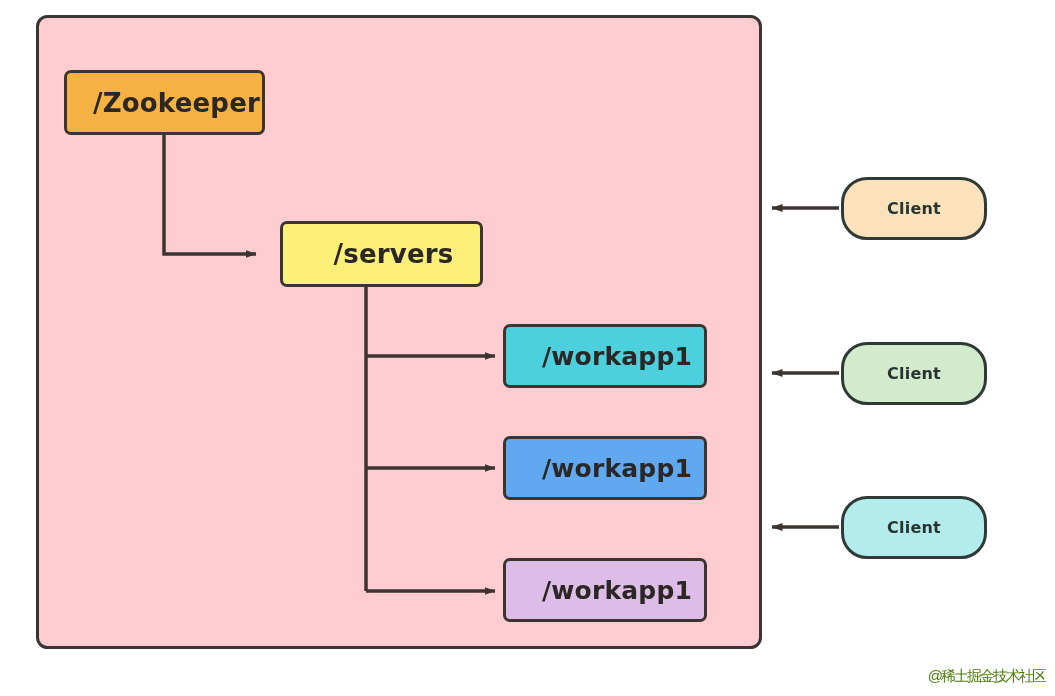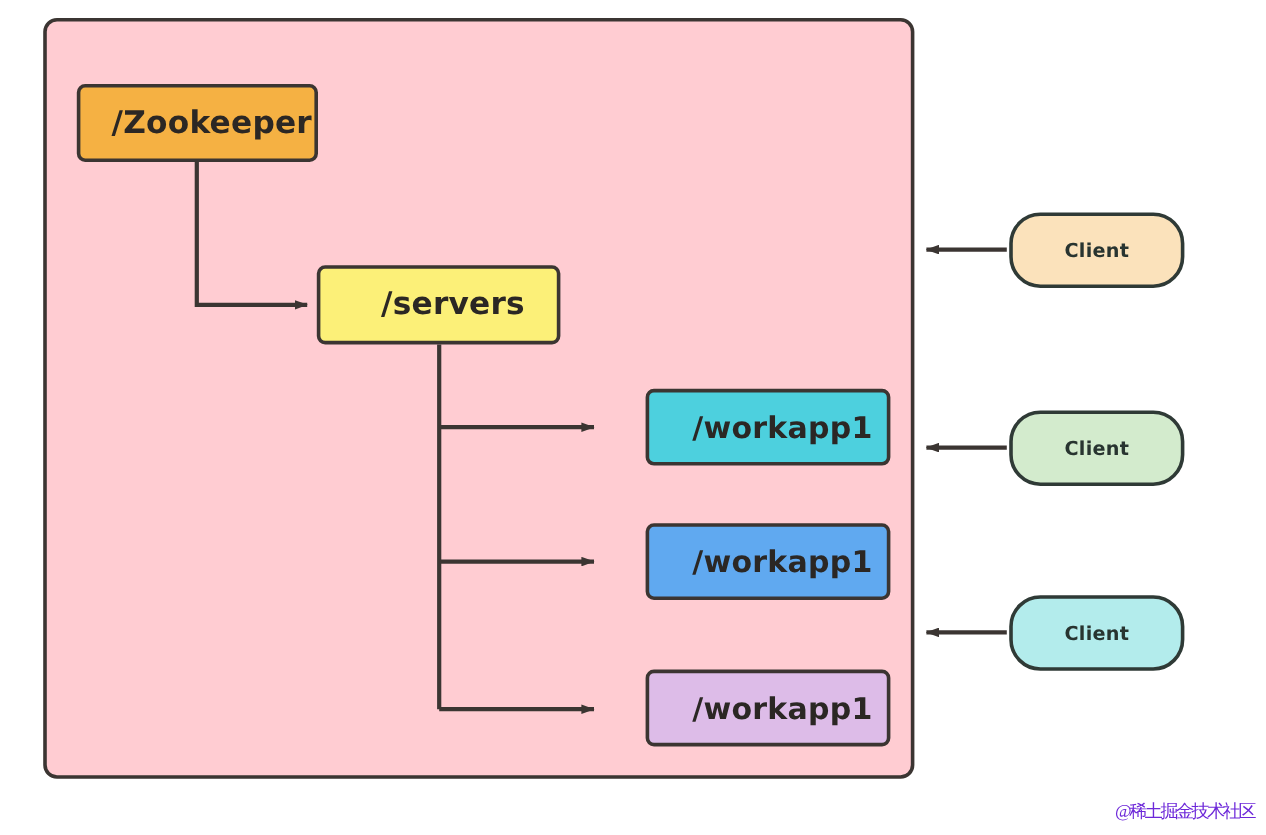--- a/index.html
+++ b/index.html
@@ -41,47 +41,46 @@
   .client-node {
     border: 3px solid #2f3a36;
     border-radius: 26px;
   }
   #zookeeper-node {
     left: 64px; top: 70px; width: 201px; height: 65px;
     background: #f5b143;
     font-size: 26px;
   }
   #servers-node {
-    left: 264px; top: 221px; width: 203px; height: 66px;
+    left: 280px; top: 221px; width: 203px; height: 66px;
     background: #fcf078;
     font-size: 26px;
   }
   .workapp-node {
     left: 503px; width: 204px; height: 64px;
     font-size: 25px;
-    margin-left: 35px;
   }
   #workapp-node-1 { top: 324px; background: #4dd0de; }
   #workapp-node-2 { top: 436px; background: #60a9f0; }
   #workapp-node-3 { top: 558px; background: #ddbce8; }
   .client-node {
     left: 841px; width: 146px; height: 63px;
     font-size: 16px;
     color: #283430;
   }
   #client-node-1 { top: 177px; background: #fbe2bb; }
   #client-node-2 { top: 342px; background: #d3ebcd; }
   #client-node-3 { top: 496px; background: #b3ecec; }
   #watermark {
     position: absolute;
     right: 10px;
     bottom: 10px;
     font-size: 15px;
-    color: #6d28d9;
-    font-family: Liberation Serif, serif;
+    color: #4d7c0f;
+    font-family: Liberation Sans, sans-serif;
     letter-spacing: -2px;
     user-select: none;
     white-space: nowrap;
   }
 </style>
 </head>
 <body>
 
 <svg id="canvas" viewBox="0 0 1055 696">
   <defs>

